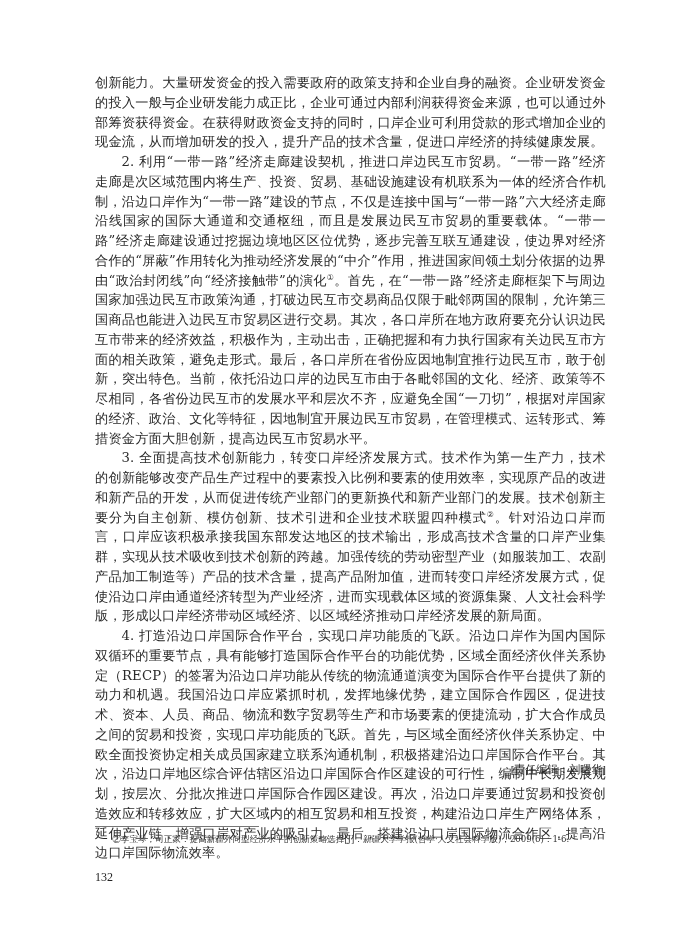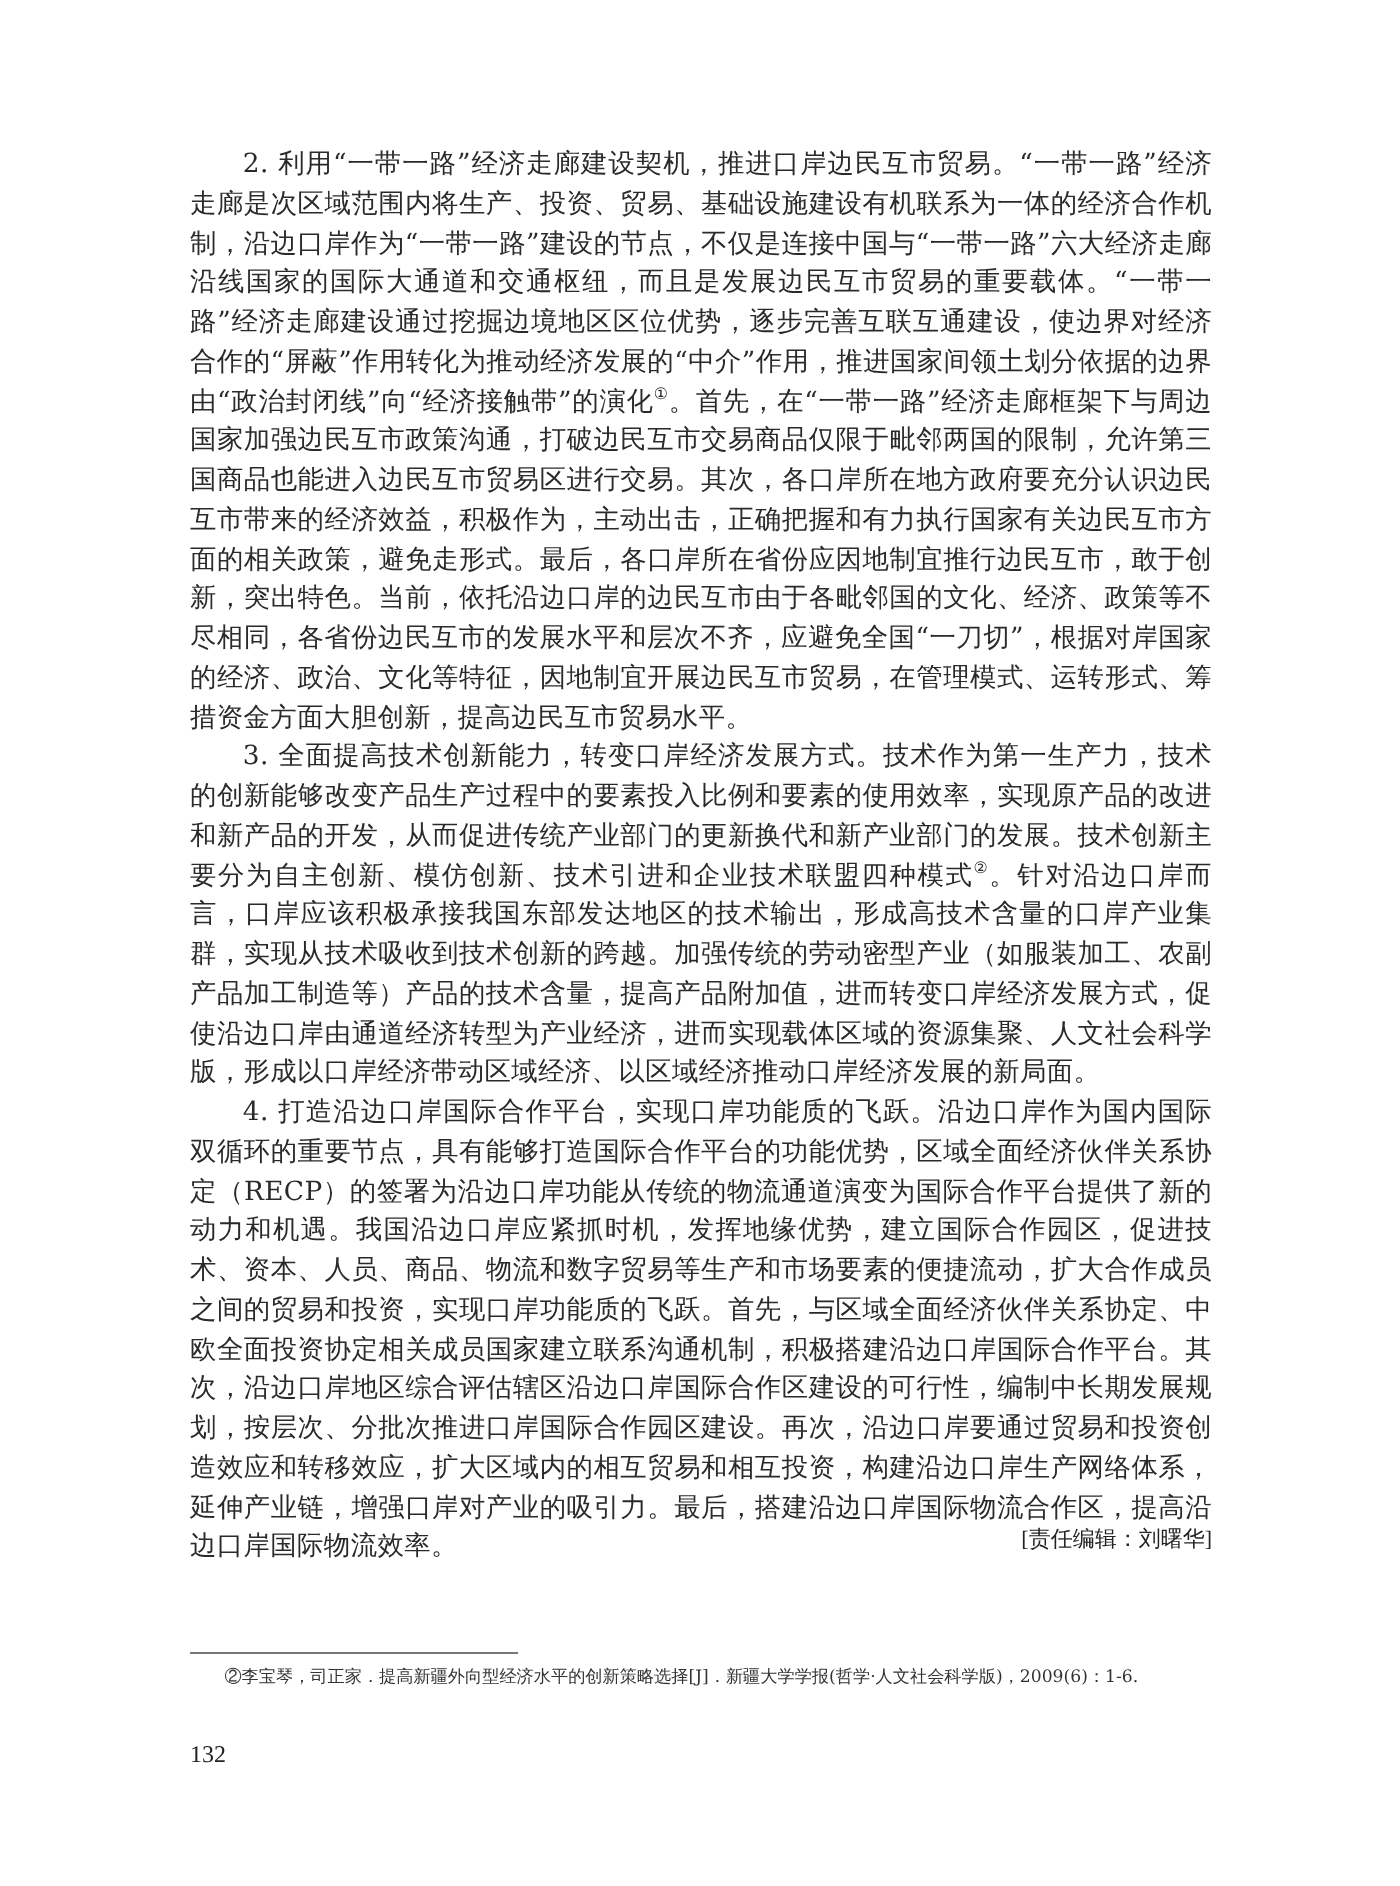--- a/index.html
+++ b/index.html
@@ -18,20 +18,23 @@
                  line-height: 17px; color: #333; }
     .footnotes div { text-indent: 2em; white-space: nowrap; }
     .page-number { position: absolute; left: 95px; top: 870px; font-family: "Liberation Serif", serif;
                    font-size: 12px; color: #222; }
     sup { font-size: 0.6em; vertical-align: super; line-height: 0; }
   </style>
 </head>
 <body>
 
 <div class="body-text">
+  <p>
+    <span>创新能力。大量研发资金的投入需要政府的政策支持和企业自身的融资。企业研发资金的投入一般与企业研发能力成正比，企业可通过内部利润获得资金来源，也可以通过外部筹资获得资金。在获得财政资金支持的同时，口岸企业可利用贷款的形式增加企业的现金流，从而增加研发的投入，提升产品的技术含量，促进口岸经济的持续健康发展。</span>
+  </p>
   <p class="indent">
     <span>2. 利用“一带一路”经济走廊建设契机，推进口岸边民互市贸易。“一带一路”经济走廊是次区域范围内将生产、投资、贸易、基础设施建设有机联系为一体的经济合作机制，沿边口岸作为“一带一路”建设的节点，不仅是连接中国与“一带一路”六大经济走廊沿线国家的国际大通道和交通枢纽，而且是发展边民互市贸易的重要载体。“一带一路”经济走廊建设通过挖掘边境地区区位优势，逐步完善互联互通建设，使边界对经济合作的“屏蔽”作用转化为推动经济发展的“中介”作用，推进国家间领土划分依据的边界由“政治封闭线”向“经济接触带”的演化</span><sup>①</sup><span>。首先，在“一带一路”经济走廊框架下与周边国家加强边民互市政策沟通，打破边民互市交易商品仅限于毗邻两国的限制，允许第三国商品也能进入边民互市贸易区进行交易。其次，各口岸所在地方政府要充分认识边民互市带来的经济效益，积极作为，主动出击，正确把握和有力执行国家有关边民互市方面的相关政策，避免走形式。最后，各口岸所在省份应因地制宜推行边民互市，敢于创新，突出特色。当前，依托沿边口岸的边民互市由于各毗邻国的文化、经济、政策等不尽相同，各省份边民互市的发展水平和层次不齐，应避免全国“一刀切”，根据对岸国家的经济、政治、文化等特征，因地制宜开展边民互市贸易，在管理模式、运转形式、筹措资金方面大胆创新，提高边民互市贸易水平。</span>
   </p>
   <p class="indent">
     <span>3. 全面提高技术创新能力，转变口岸经济发展方式。技术作为第一生产力，技术的创新能够改变产品生产过程中的要素投入比例和要素的使用效率，实现原产品的改进和新产品的开发，从而促进传统产业部门的更新换代和新产业部门的发展。技术创新主要分为自主创新、模仿创新、技术引进和企业技术联盟四种模式</span><sup>②</sup><span>。针对沿边口岸而言，口岸应该积极承接我国东部发达地区的技术输出，形成高技术含量的口岸产业集群，实现从技术吸收到技术创新的跨越。加强传统的劳动密型产业（如服装加工、农副产品加工制造等）产品的技术含量，提高产品附加值，进而转变口岸经济发展方式，促使沿边口岸由通道经济转型为产业经济，进而实现载体区域的资源集聚、人文社会科学版，形成以口岸经济带动区域经济、以区域经济推动口岸经济发展的新局面。</span>
   </p>
   <p class="indent">
     <span>4. 打造沿边口岸国际合作平台，实现口岸功能质的飞跃。沿边口岸作为国内国际双循环的重要节点，具有能够打造国际合作平台的功能优势，区域全面经济伙伴关系协定（RECP）的签署为沿边口岸功能从传统的物流通道演变为国际合作平台提供了新的动力和机遇。我国沿边口岸应紧抓时机，发挥地缘优势，建立国际合作园区，促进技术、资本、人员、商品、物流和数字贸易等生产和市场要素的便捷流动，扩大合作成员之间的贸易和投资，实现口岸功能质的飞跃。首先，与区域全面经济伙伴关系协定、中欧全面投资协定相关成员国家建立联系沟通机制，积极搭建沿边口岸国际合作平台。其次，沿边口岸地区综合评估辖区沿边口岸国际合作区建设的可行性，编制中长期发展规划，按层次、分批次推进口岸国际合作园区建设。再次，沿边口岸要通过贸易和投资创造效应和转移效应，扩大区域内的相互贸易和相互投资，构建沿边口岸生产网络体系，延伸产业链，增强口岸对产业的吸引力。最后，搭建沿边口岸国际物流合作区，提高沿边口岸国际物流效率。</span>
   </p>
 </div>

